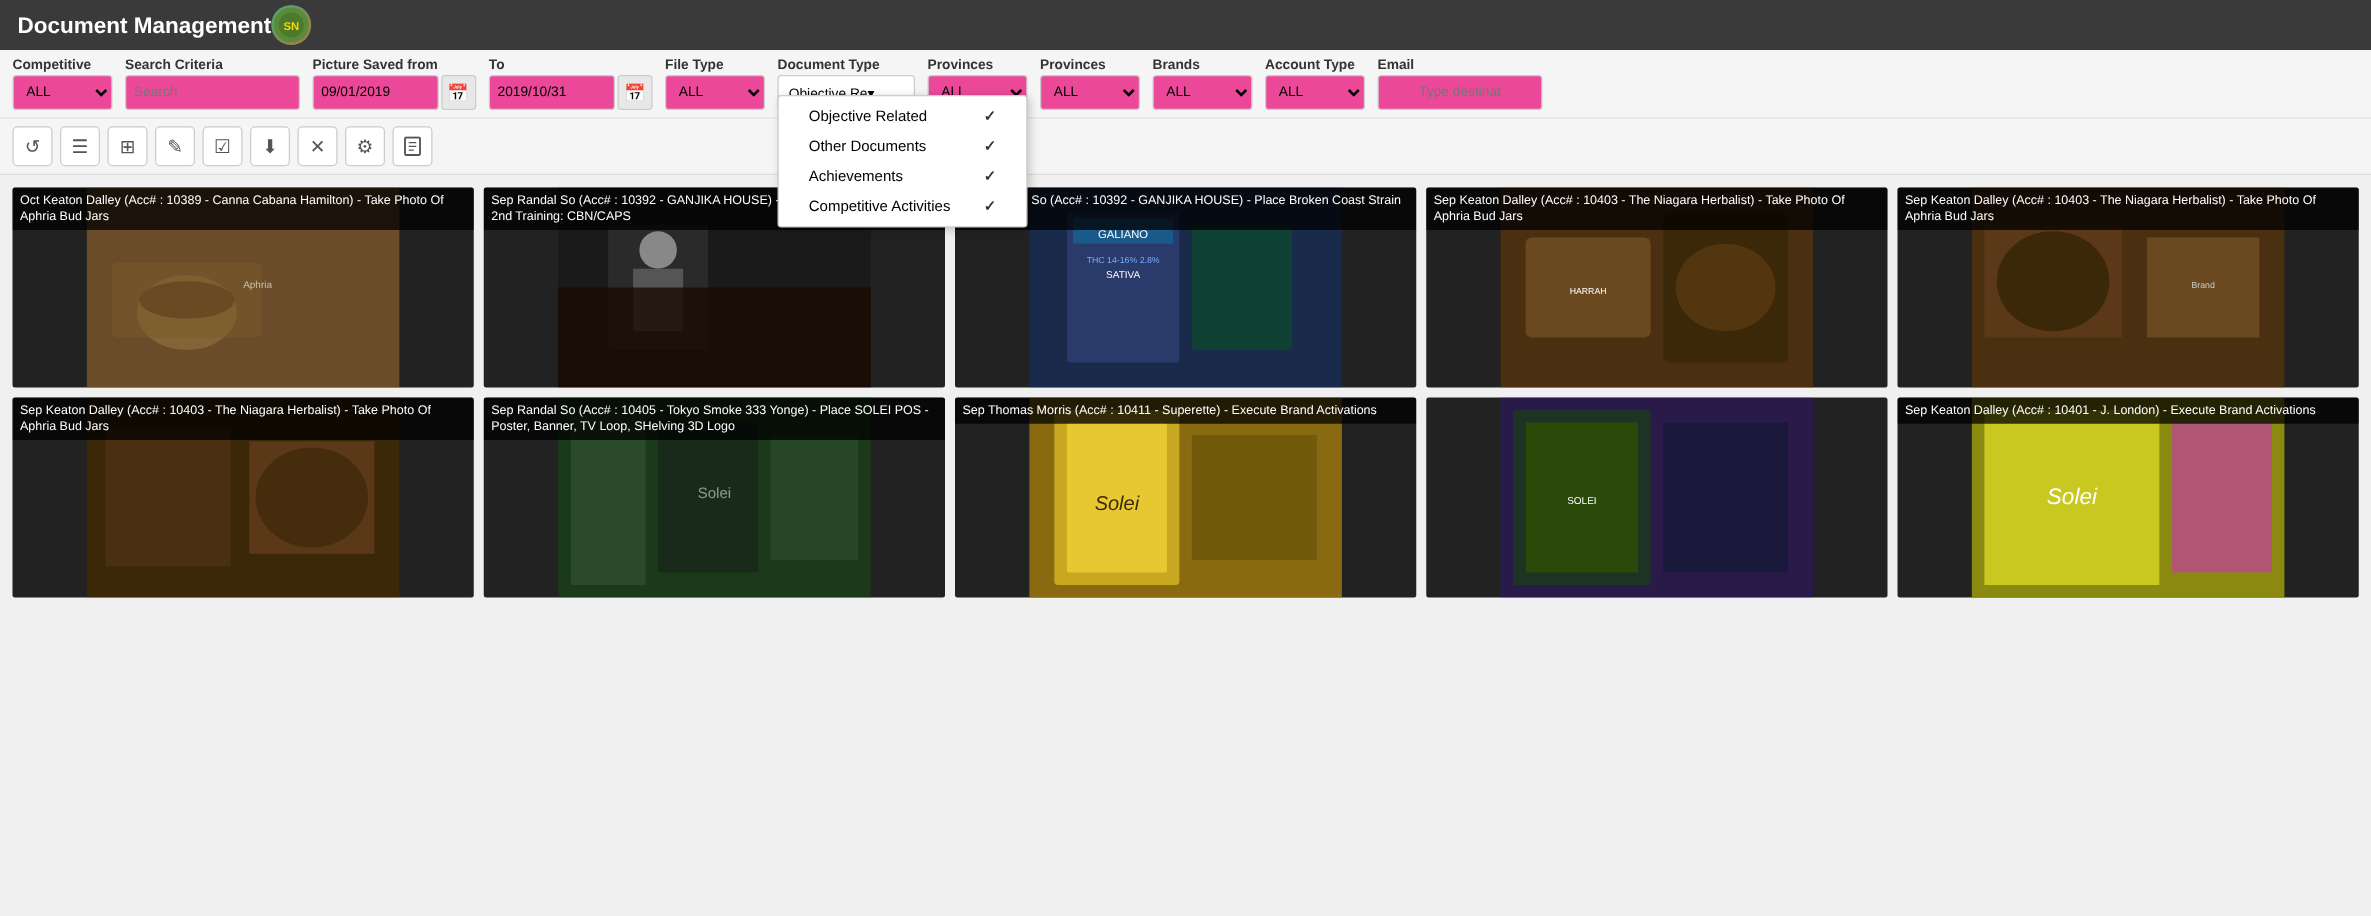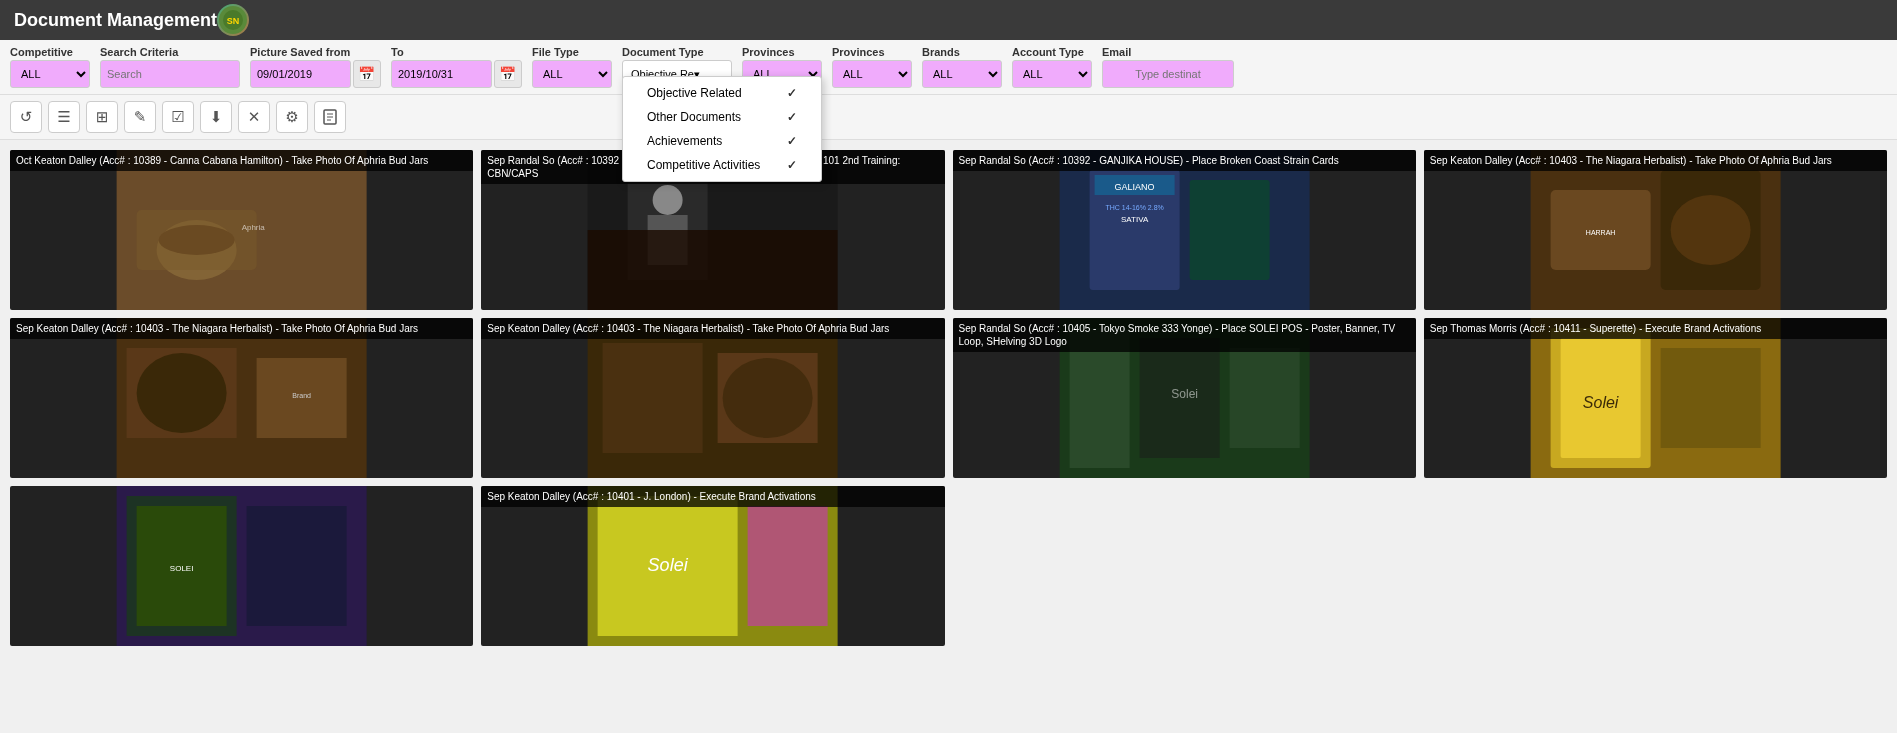--- a/index.html
+++ b/index.html
@@ -34,21 +34,21 @@
       flex-wrap: wrap;
     }
     .filter-group { display: flex; flex-direction: column; gap: 2px; }
     .filter-label { font-size: 11px; color: #333; font-weight: bold; }
     .filter-select, .filter-input, .filter-date {
       height: 28px;
       border: 1px solid #ccc;
       border-radius: 3px;
       padding: 2px 6px;
       font-size: 11px;
-      background: #f0abfc;
+      background: #ec4899;
     }
     .filter-select { min-width: 80px; }
     .filter-input { width: 140px; }
     .filter-date { width: 101px; }
     .date-wrapper { display: flex; align-items: center; gap: 2px; }
     .cal-btn {
       height: 28px; width: 28px;
       background: #e8e8e8;
       border: 1px solid #ccc;
       border-radius: 3px;
@@ -110,21 +110,21 @@
       display: flex; align-items: center; justify-content: center;
       cursor: pointer;
       font-size: 15px;
       color: #555;
     }
 
     
     .gallery {
       padding: 10px;
       display: grid;
-      grid-template-columns: repeat(4, 1fr);
+      grid-template-columns: repeat(5, 1fr);
       gap: 8px;
       background: #f0f0f0;
     }
     .card {
       background: #222;
       border-radius: 2px;
       overflow: hidden;
       position: relative;
       cursor: pointer;
     }

